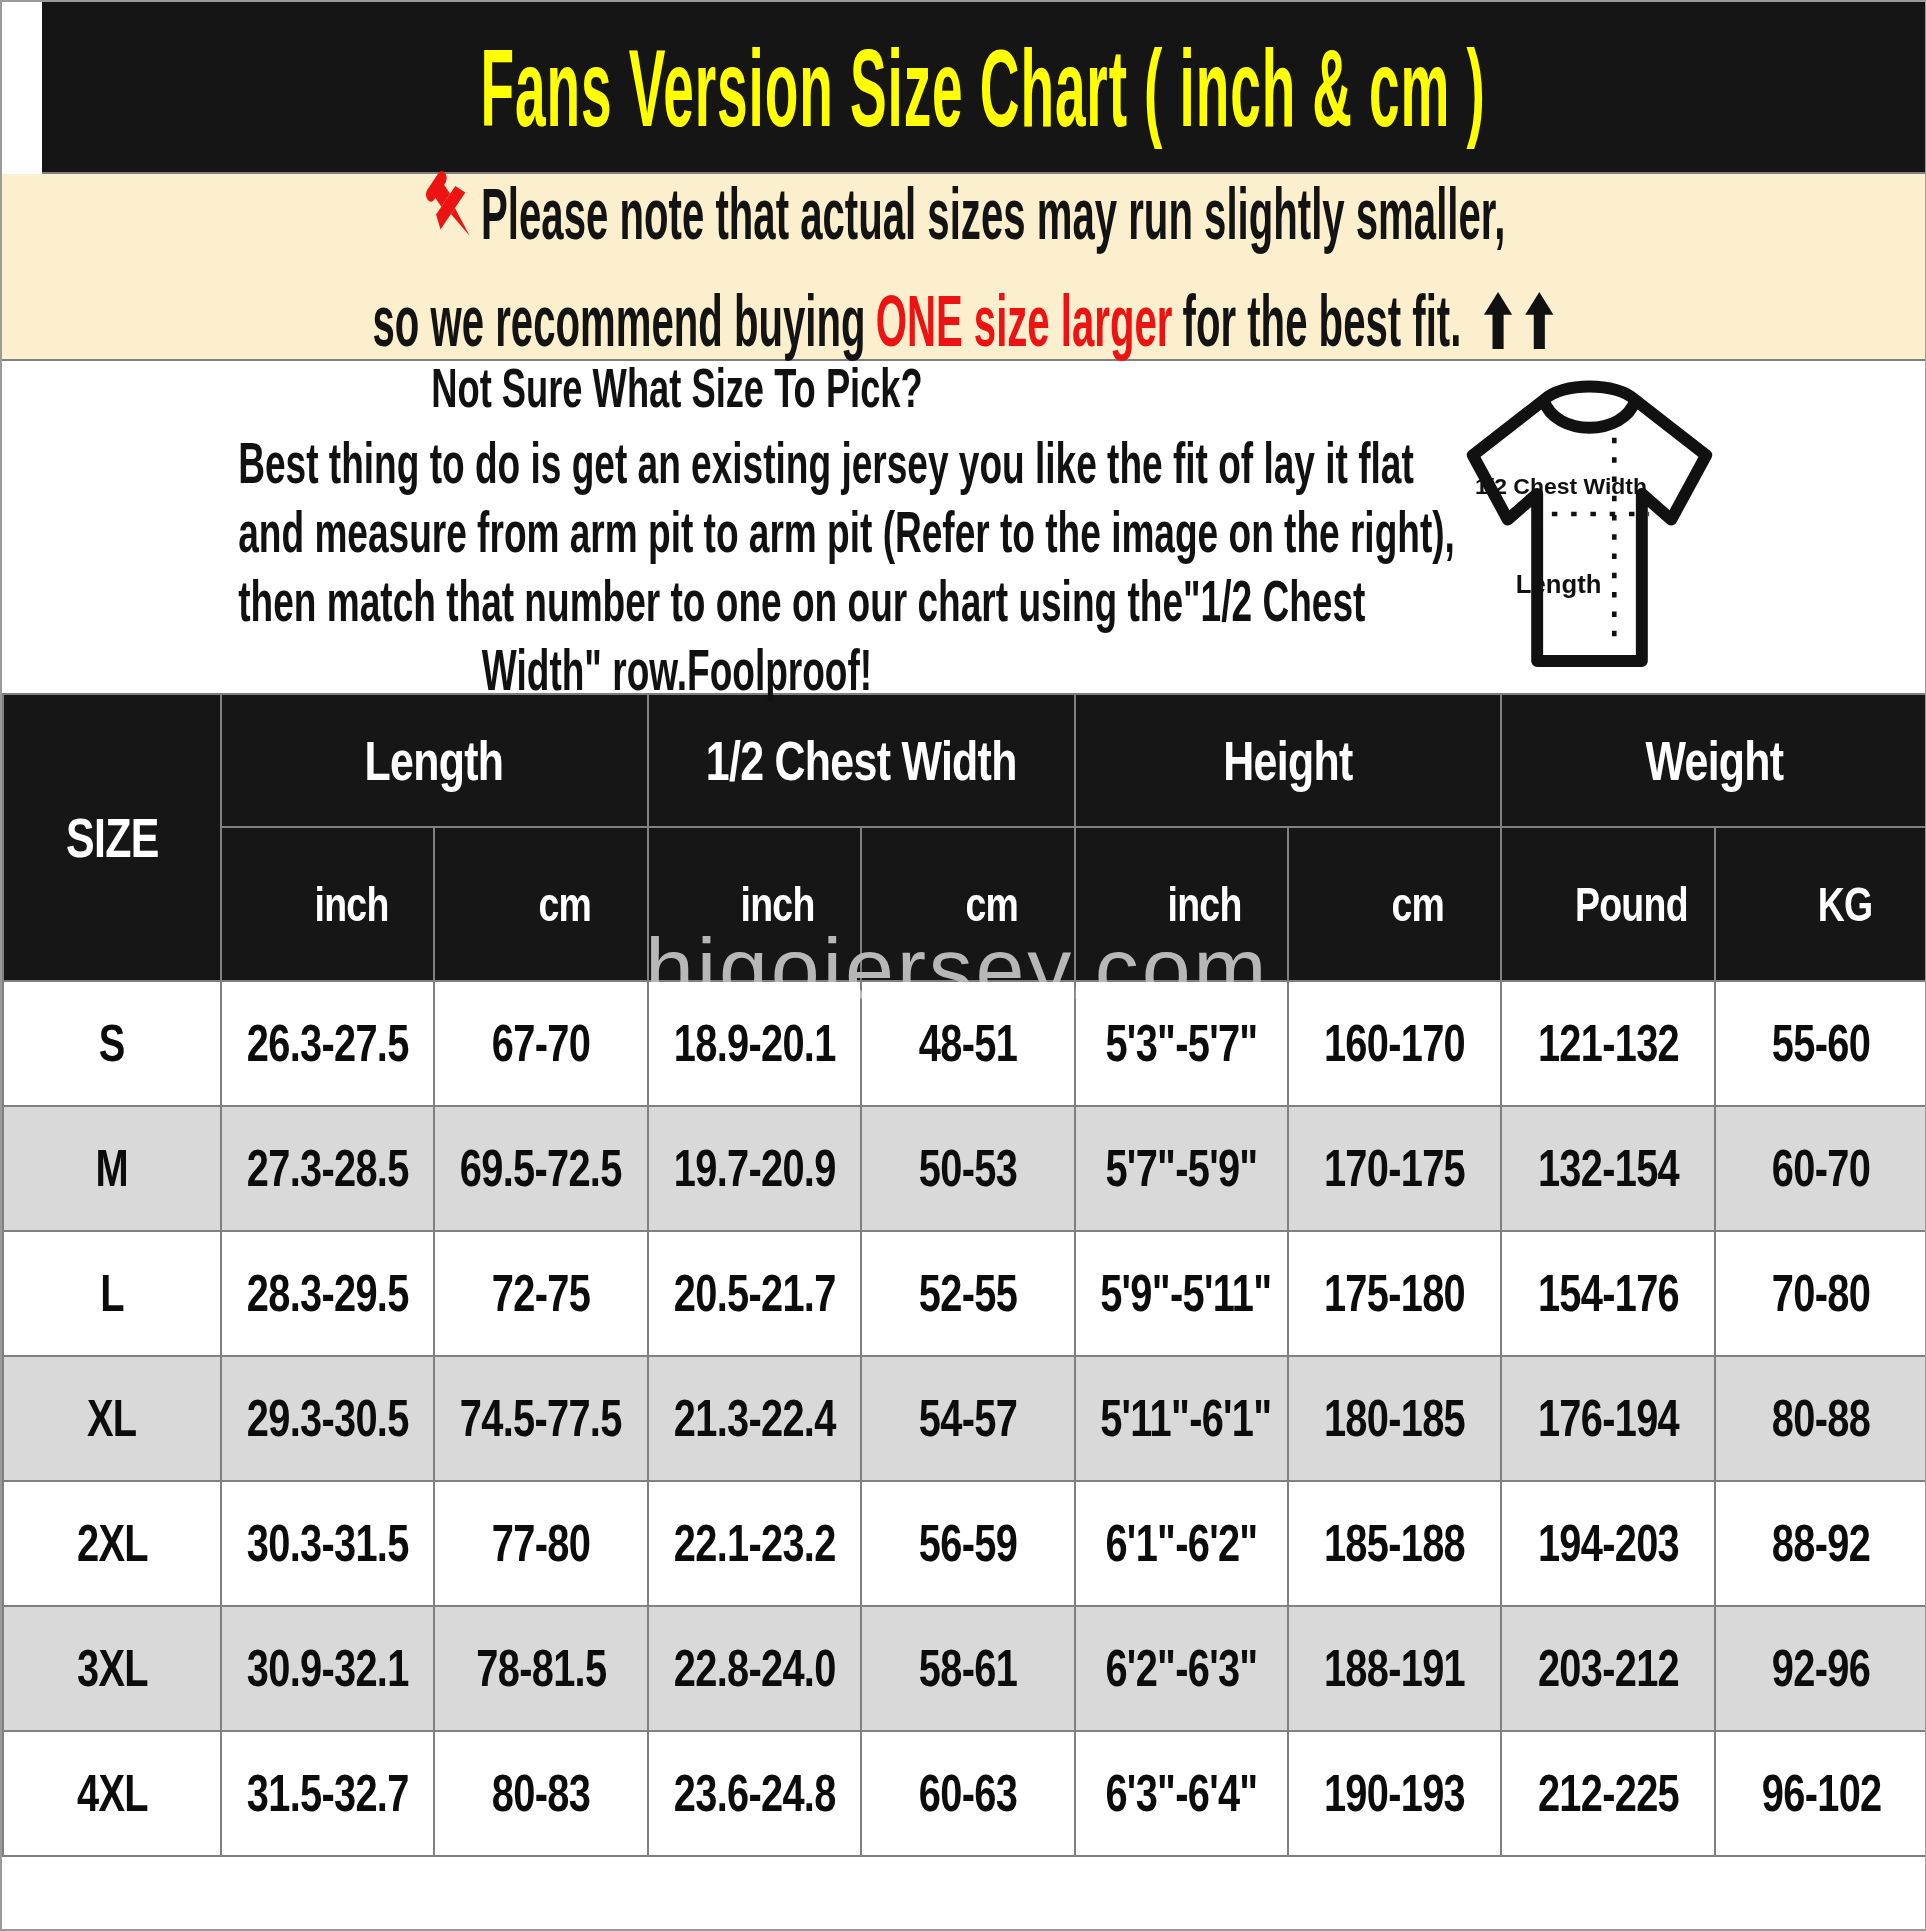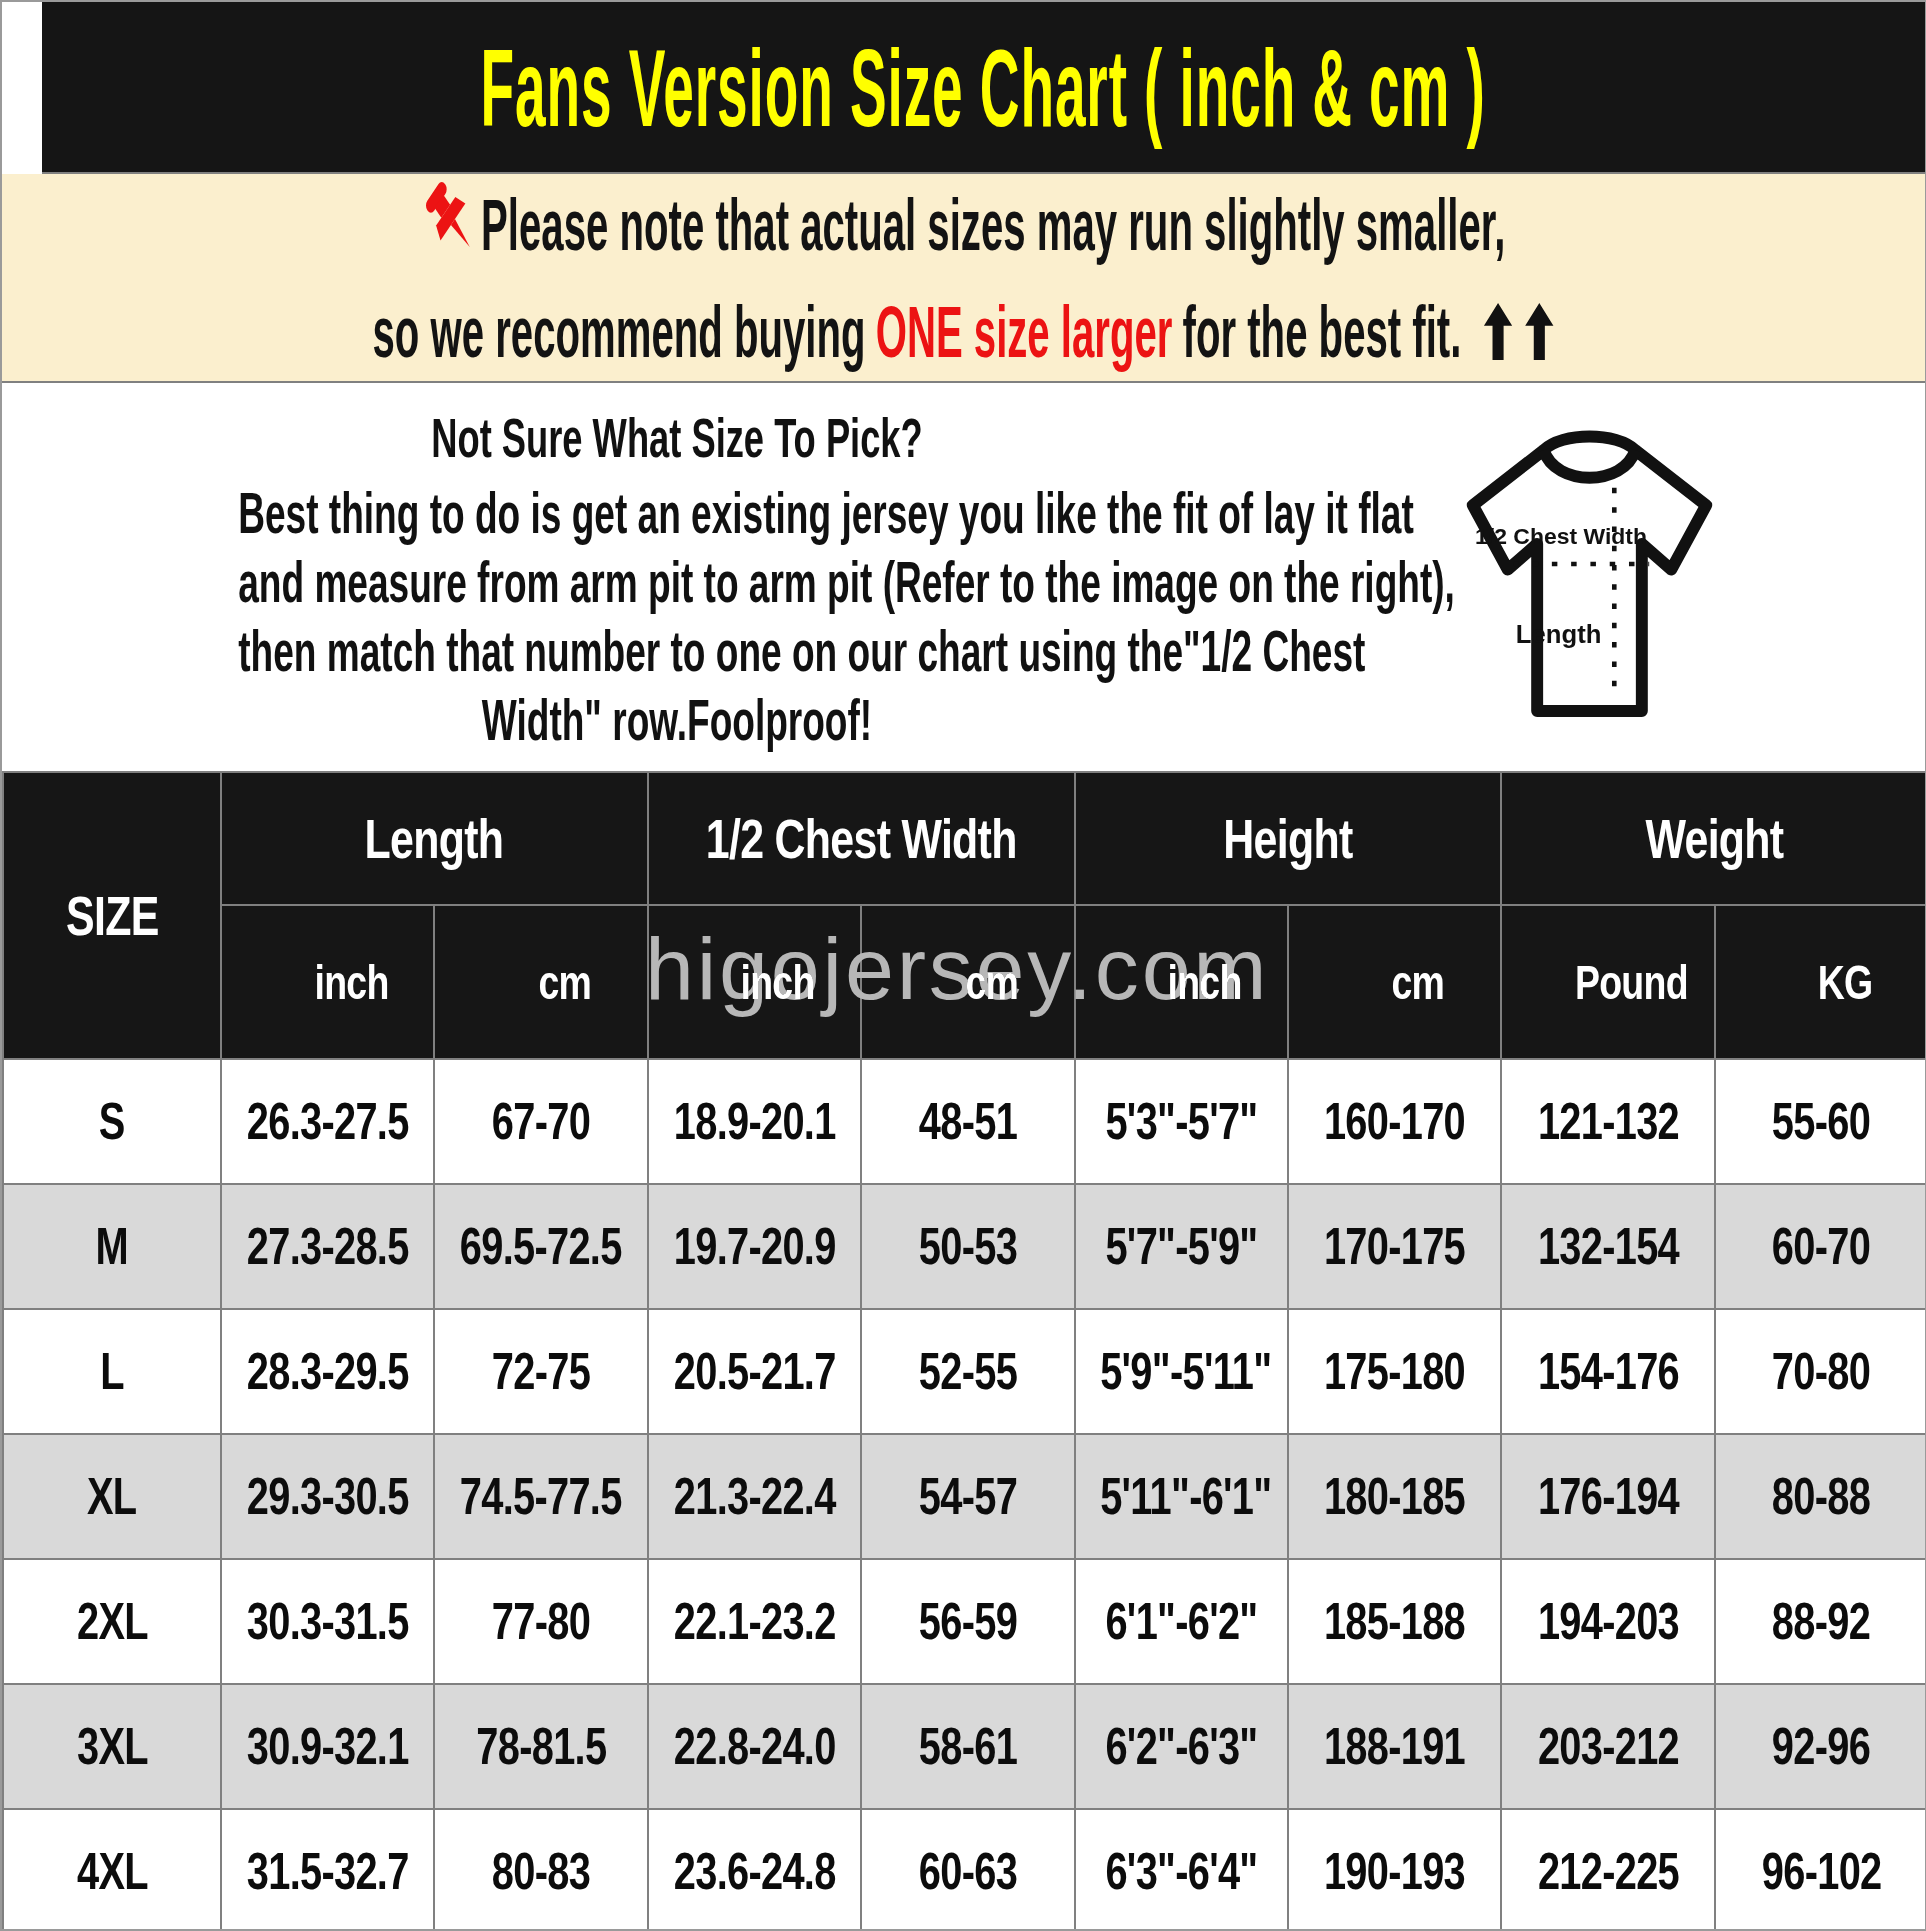--- a/index.html
+++ b/index.html
@@ -15,34 +15,34 @@
     height:172px; background:#151515; border-bottom:2.8px solid #808080;
     display:flex; align-items:center; justify-content:center;margin-left:40px;
   }
   .banner .title-text {
     color:#ffff00; font-size:110px; white-space:nowrap;
     transform:scaleX(.5); letter-spacing:1.8px;
   }
 
   
   .notice {
-    height:209px; background:#FBEFCE; border-bottom:2.8px solid #808080;
+    height:187px; background:#FBEFCE; border-bottom:2.8px solid #808080;
     display:flex; flex-direction:column; align-items:center; justify-content:center;
     gap:24px;
   }
   .notice-row {
     display:flex; align-items:center; white-space:nowrap;
     font-size:73px; transform:scaleX(.55); color:#131313;
   }
   .notice-row .red { color:#EC1313; margin:0 18.4px; }
   .pin { margin-right:5.5px; flex:0 0 auto; }
   .arrows { display:flex; gap:20px; margin-left:39px; }
 
   
-  .info { height:388px; display:flex; align-items:center; }
+  .info { height:332px; display:flex; align-items:center; }
   .guide { width:1350px; text-align:center; padding-top:7.3px; }
   .guide .heading {
     font-size:55px; white-space:nowrap; transform:scaleX(.66); margin-bottom:9.2px;
   }
   .guide .line {
     font-size:57px; line-height:69px; white-space:nowrap; transform:scaleX(.65);
   }
   .shirt-wrap { margin-left:auto; margin-right:184px; flex:0 0 auto; }
 
   

